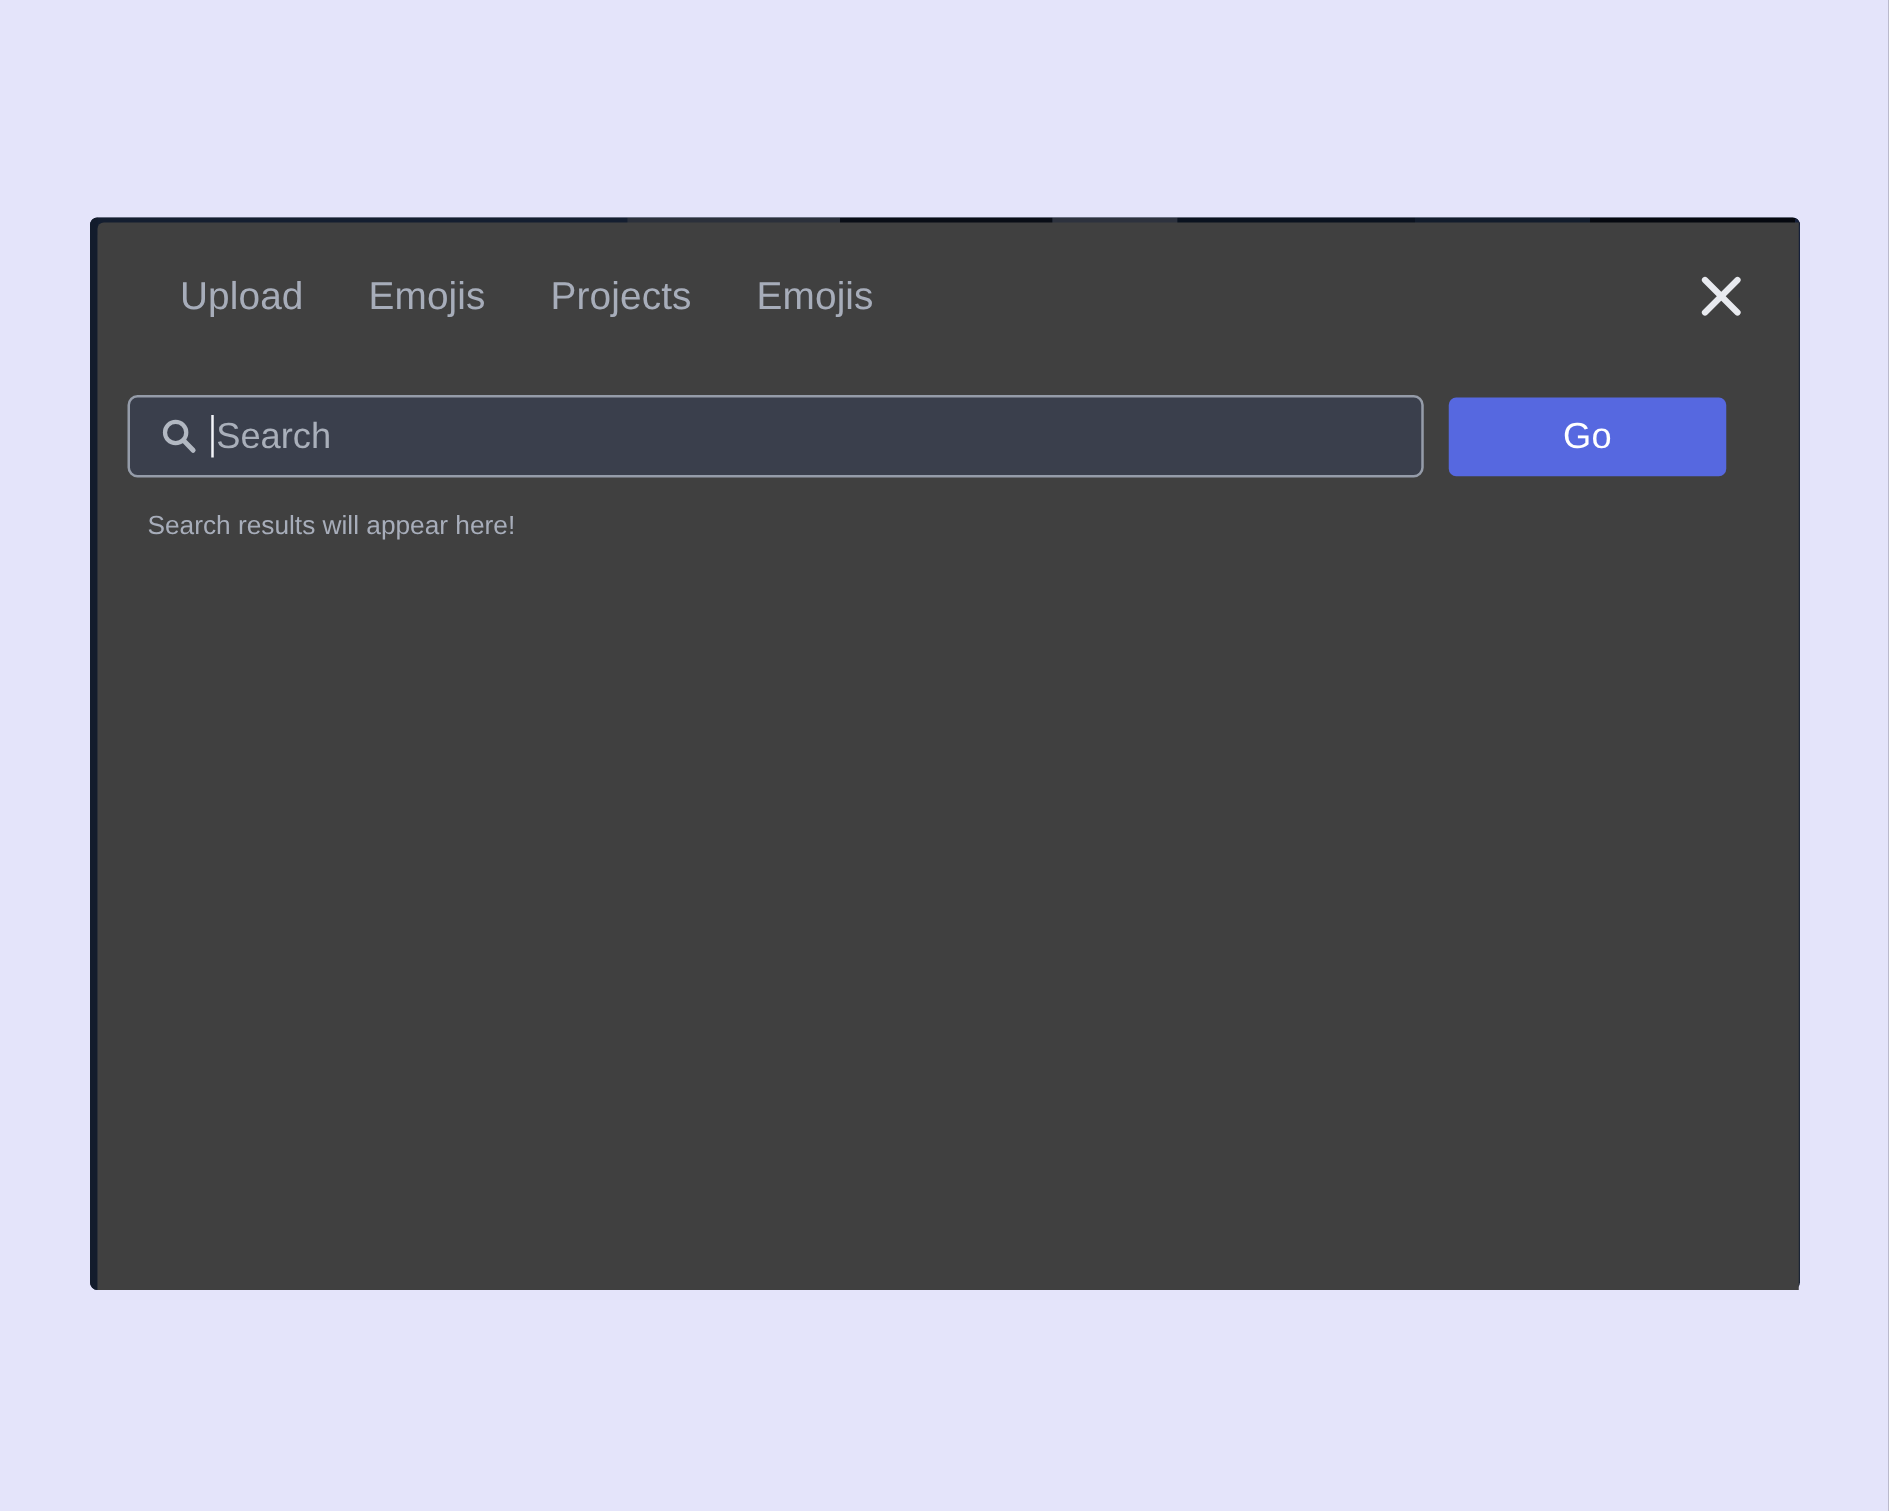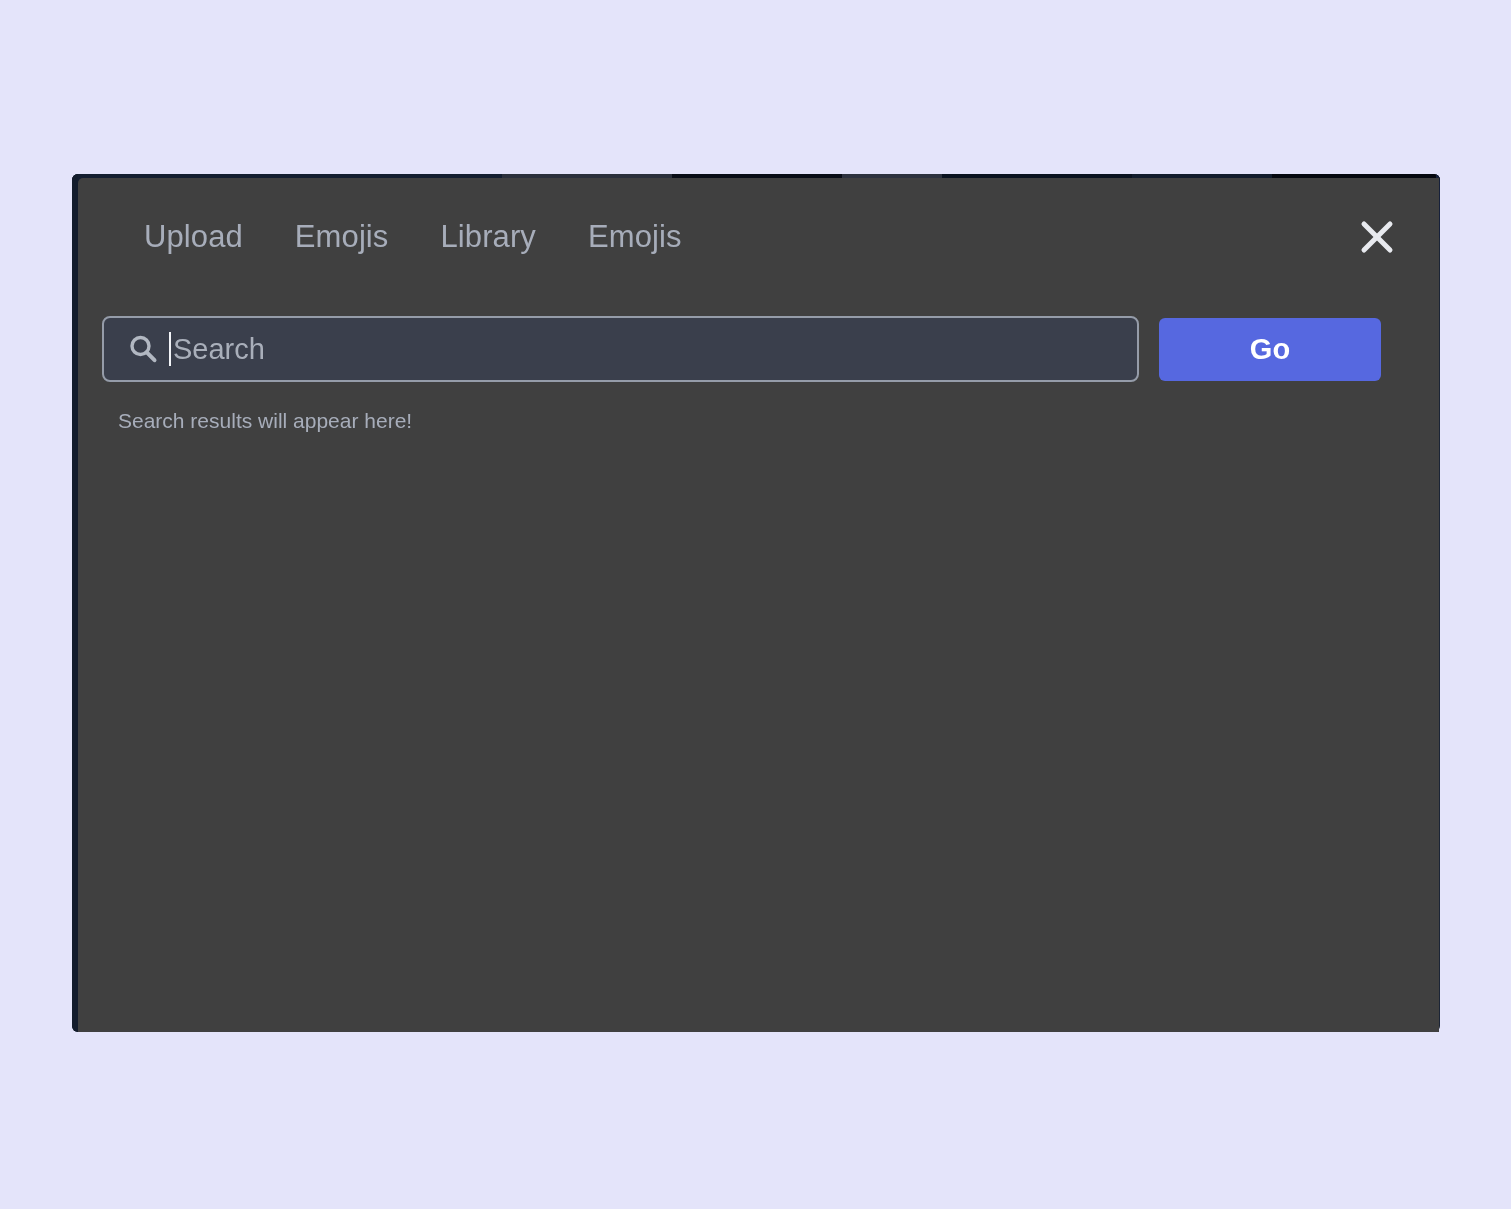--- a/index.html
+++ b/index.html
@@ -174,21 +174,21 @@
   #go-btn {
     margin-left: 20px;
     width: 222px;
     height: 63px;
     background: #5668e0;
     border: none;
     border-radius: 6px;
     color: #ffffff;
     font-family: "Liberation Sans", sans-serif;
     font-size: 29px;
-    font-weight: 700;
+    font-weight: 400;
     cursor: pointer;
     letter-spacing: 0.2px;
   }
 
   
   #results-area {
     position: absolute;
     left: 40px;
     top: 230px;
     right: 40px;
@@ -215,21 +215,21 @@
   <div class="strip-left"></div>
   <div class="strip-right"></div>
 </div>
 
 <div id="modal">
 
   <div id="tabbar">
     <div class="tabs">
       <div class="tab">Upload</div>
       <div class="tab">Emojis</div>
-      <div class="tab">Library</div>
+      <div class="tab">Projects</div>
       <div class="tab">Emojis</div>
     </div>
 
     <div id="close-btn">
       <svg width="40" height="40" viewBox="0 0 40 40" aria-hidden="true">
         <line x1="7" y1="7" x2="33" y2="33" stroke="currentColor" stroke-width="5" stroke-linecap="round"></line>
         <line x1="33" y1="7" x2="7" y2="33" stroke="currentColor" stroke-width="5" stroke-linecap="round"></line>
       </svg>
     </div>
   </div>

